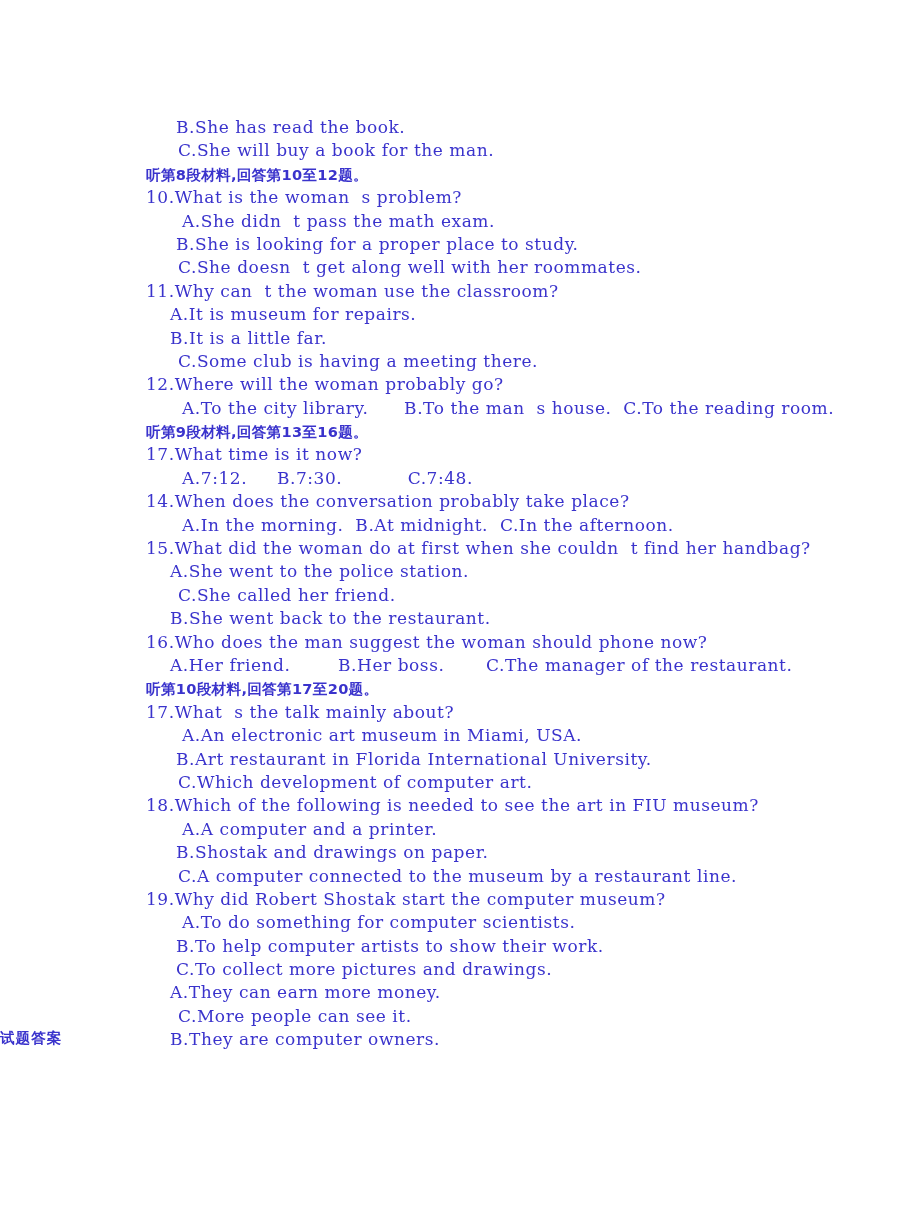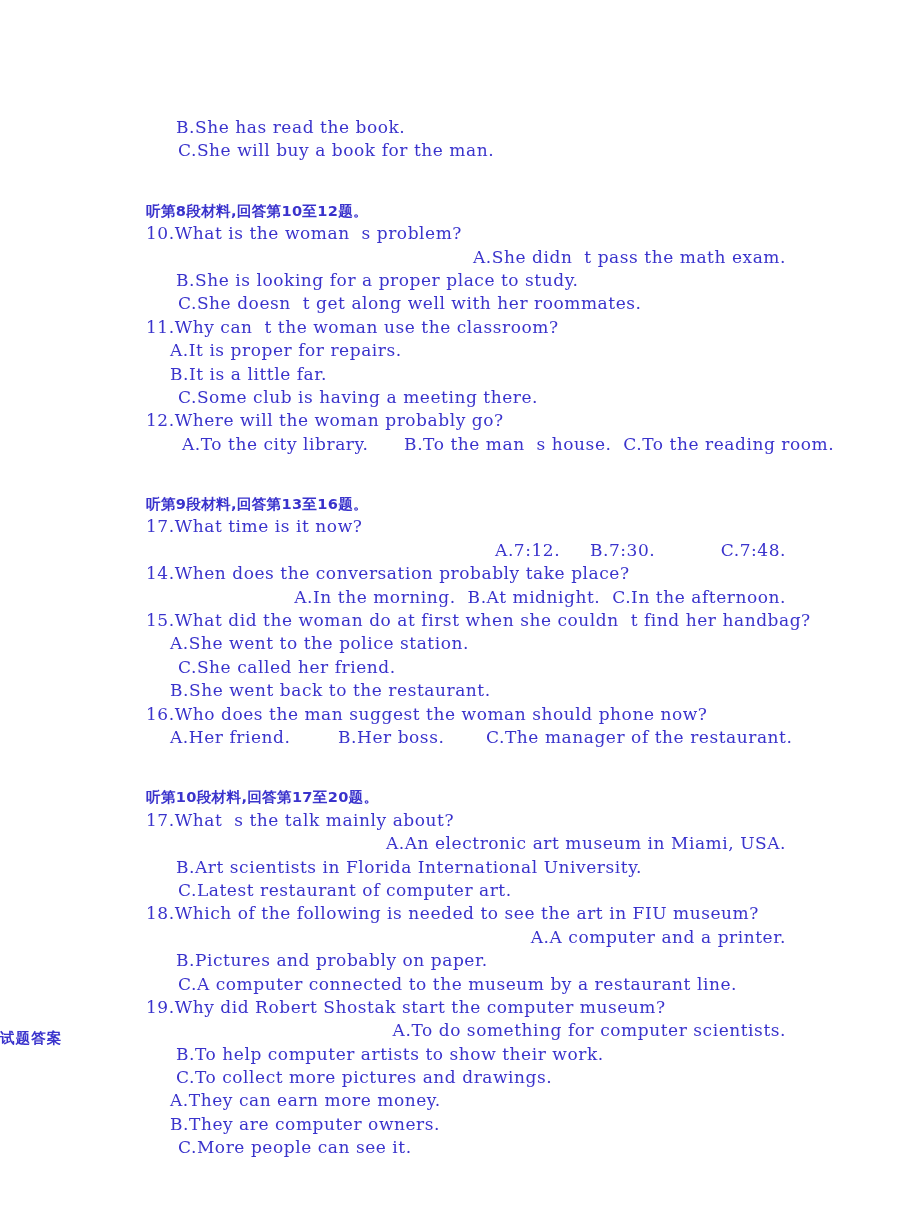--- a/index.html
+++ b/index.html
@@ -40,28 +40,27 @@
   .en {
     font-family: "DejaVu Serif", "Liberation Serif", serif;
     font-size: 17px;
     letter-spacing: 0.55px;
   }
   .cn {
     font-family: "DejaVu Sans", "Liberation Sans", sans-serif;
     font-size: 14.6px;
     letter-spacing: 0.3px;
     font-weight: 600;
-    margin-top: 36px;
   }
   
   .i0  { padding-left: 0px; }
   .i2  { padding-left: 24px; }
   .i3  { padding-left: 30px; }
   .i4  { padding-left: 32px; }
-  .i5  { padding-left: 36px; text-align: right; }
+  .i5  { padding-left: 36px; }
   .footer-line {
     position: absolute;
     left: 0;
     top: 1029px;
     width: 920px;
   }
   .footer-text {
     font-family: "DejaVu Sans", "Liberation Sans", sans-serif;
     font-size: 14.6px;
     font-weight: 600;
@@ -75,49 +74,49 @@
 <div class="page">
   <div class="content">
       <div class="line en i3">B.She has read the book.</div>
       <div class="line en i4">C.She will buy a book for the man.</div>
       <div class="line cn i0">听第8段材料,回答第10至12题。</div>
       <div class="line en i0">10.What is the woman  s problem?</div>
       <div class="line en i5">A.She didn  t pass the math exam.</div>
       <div class="line en i3">B.She is looking for a proper place to study.</div>
       <div class="line en i4">C.She doesn  t get along well with her roommates.</div>
       <div class="line en i0">11.Why can  t the woman use the classroom?</div>
-      <div class="line en i2">A.It is proper for repairs.</div>
+      <div class="line en i2">A.It is museum for repairs.</div>
       <div class="line en i2">B.It is a little far.</div>
       <div class="line en i4">C.Some club is having a meeting there.</div>
       <div class="line en i0">12.Where will the woman probably go?</div>
       <div class="line en i5">A.To the city library.      B.To the man  s house.  C.To the reading room.</div>
       <div class="line cn i0">听第9段材料,回答第13至16题。</div>
       <div class="line en i0">17.What time is it now?</div>
       <div class="line en i5">A.7:12.     B.7:30.           C.7:48.</div>
       <div class="line en i0">14.When does the conversation probably take place?</div>
       <div class="line en i5">A.In the morning.  B.At midnight.  C.In the afternoon.</div>
       <div class="line en i0">15.What did the woman do at first when she couldn  t find her handbag?</div>
       <div class="line en i2">A.She went to the police station.</div>
       <div class="line en i4">C.She called her friend.</div>
       <div class="line en i2">B.She went back to the restaurant.</div>
       <div class="line en i0">16.Who does the man suggest the woman should phone now?</div>
       <div class="line en i2">A.Her friend.        B.Her boss.       C.The manager of the restaurant.</div>
       <div class="line cn i0">听第10段材料,回答第17至20题。</div>
       <div class="line en i0">17.What  s the talk mainly about?</div>
       <div class="line en i5">A.An electronic art museum in Miami, USA.</div>
-      <div class="line en i3">B.Art scientists in Florida International University.</div>
-      <div class="line en i4">C.Latest restaurant of computer art.</div>
+      <div class="line en i3">B.Art restaurant in Florida International University.</div>
+      <div class="line en i4">C.Which development of computer art.</div>
       <div class="line en i0">18.Which of the following is needed to see the art in FIU museum?</div>
       <div class="line en i5">A.A computer and a printer.</div>
-      <div class="line en i3">B.Pictures and probably on paper.</div>
+      <div class="line en i3">B.Shostak and drawings on paper.</div>
       <div class="line en i4">C.A computer connected to the museum by a restaurant line.</div>
       <div class="line en i0">19.Why did Robert Shostak start the computer museum?</div>
       <div class="line en i5">A.To do something for computer scientists.</div>
       <div class="line en i3">B.To help computer artists to show their work.</div>
       <div class="line en i3">C.To collect more pictures and drawings.</div>
       <div class="line en i2">A.They can earn more money.</div>
+      <div class="line en i4">C.More people can see it.</div>
       <div class="line en i2">B.They are computer owners.</div>
-      <div class="line en i4">C.More people can see it.</div>
     </div>
   <div class="footer-line">
     <span class="footer-text">试题答案</span>
   </div>
 </div>
 
 </body></html>

